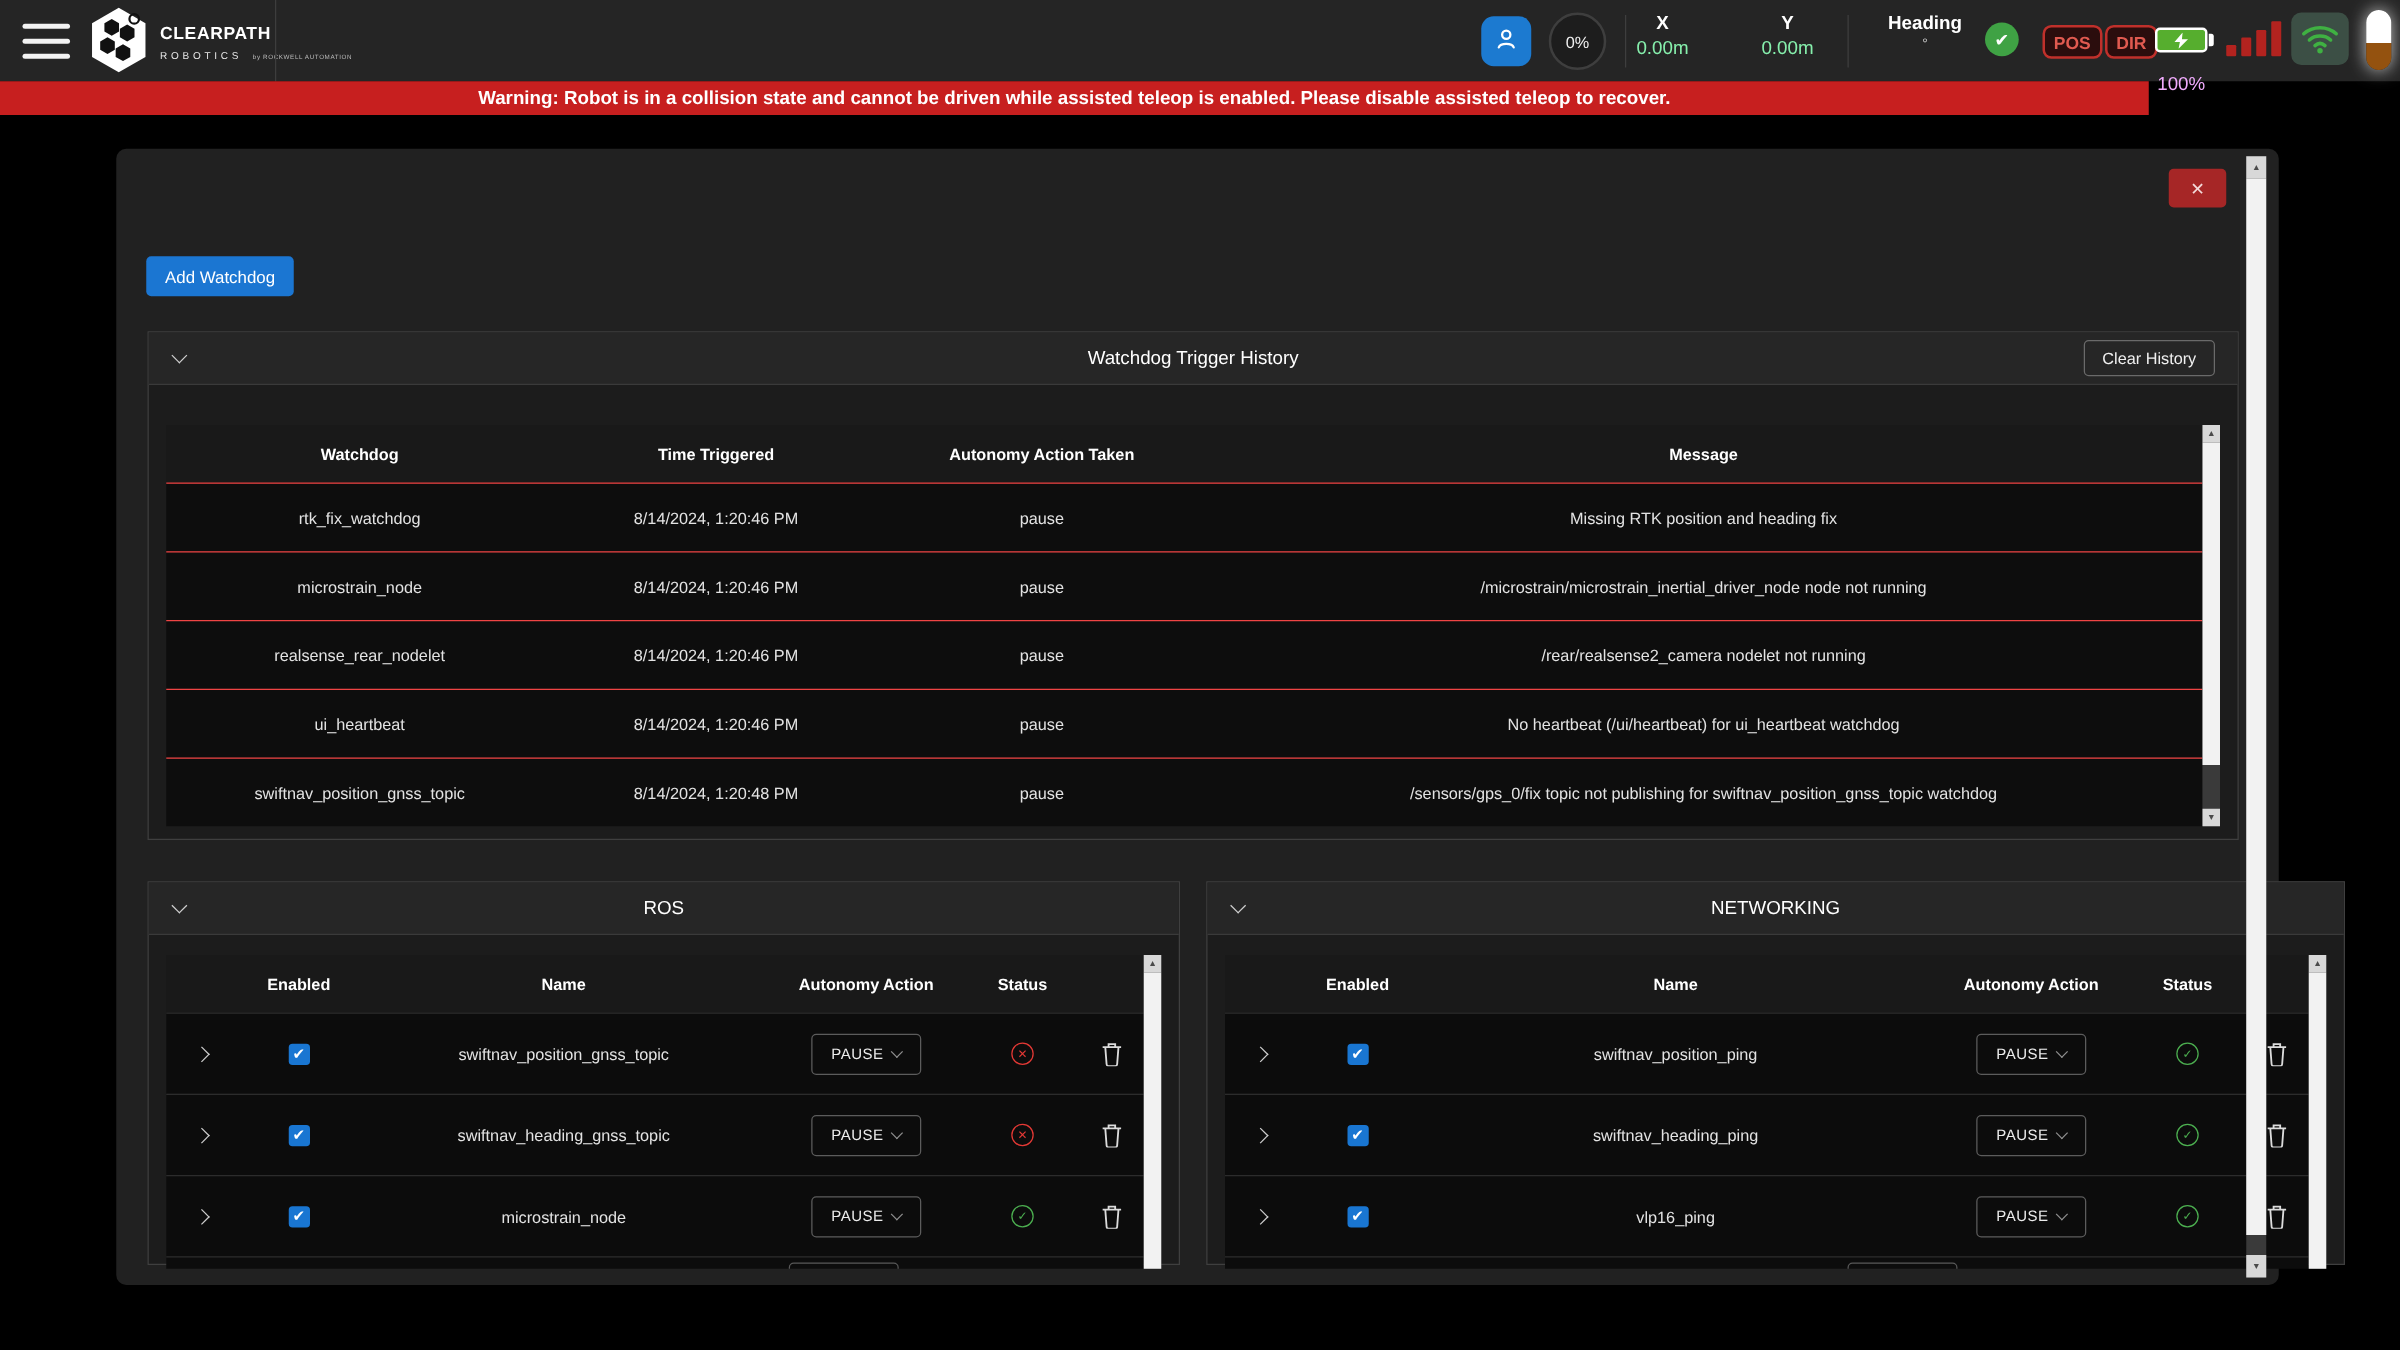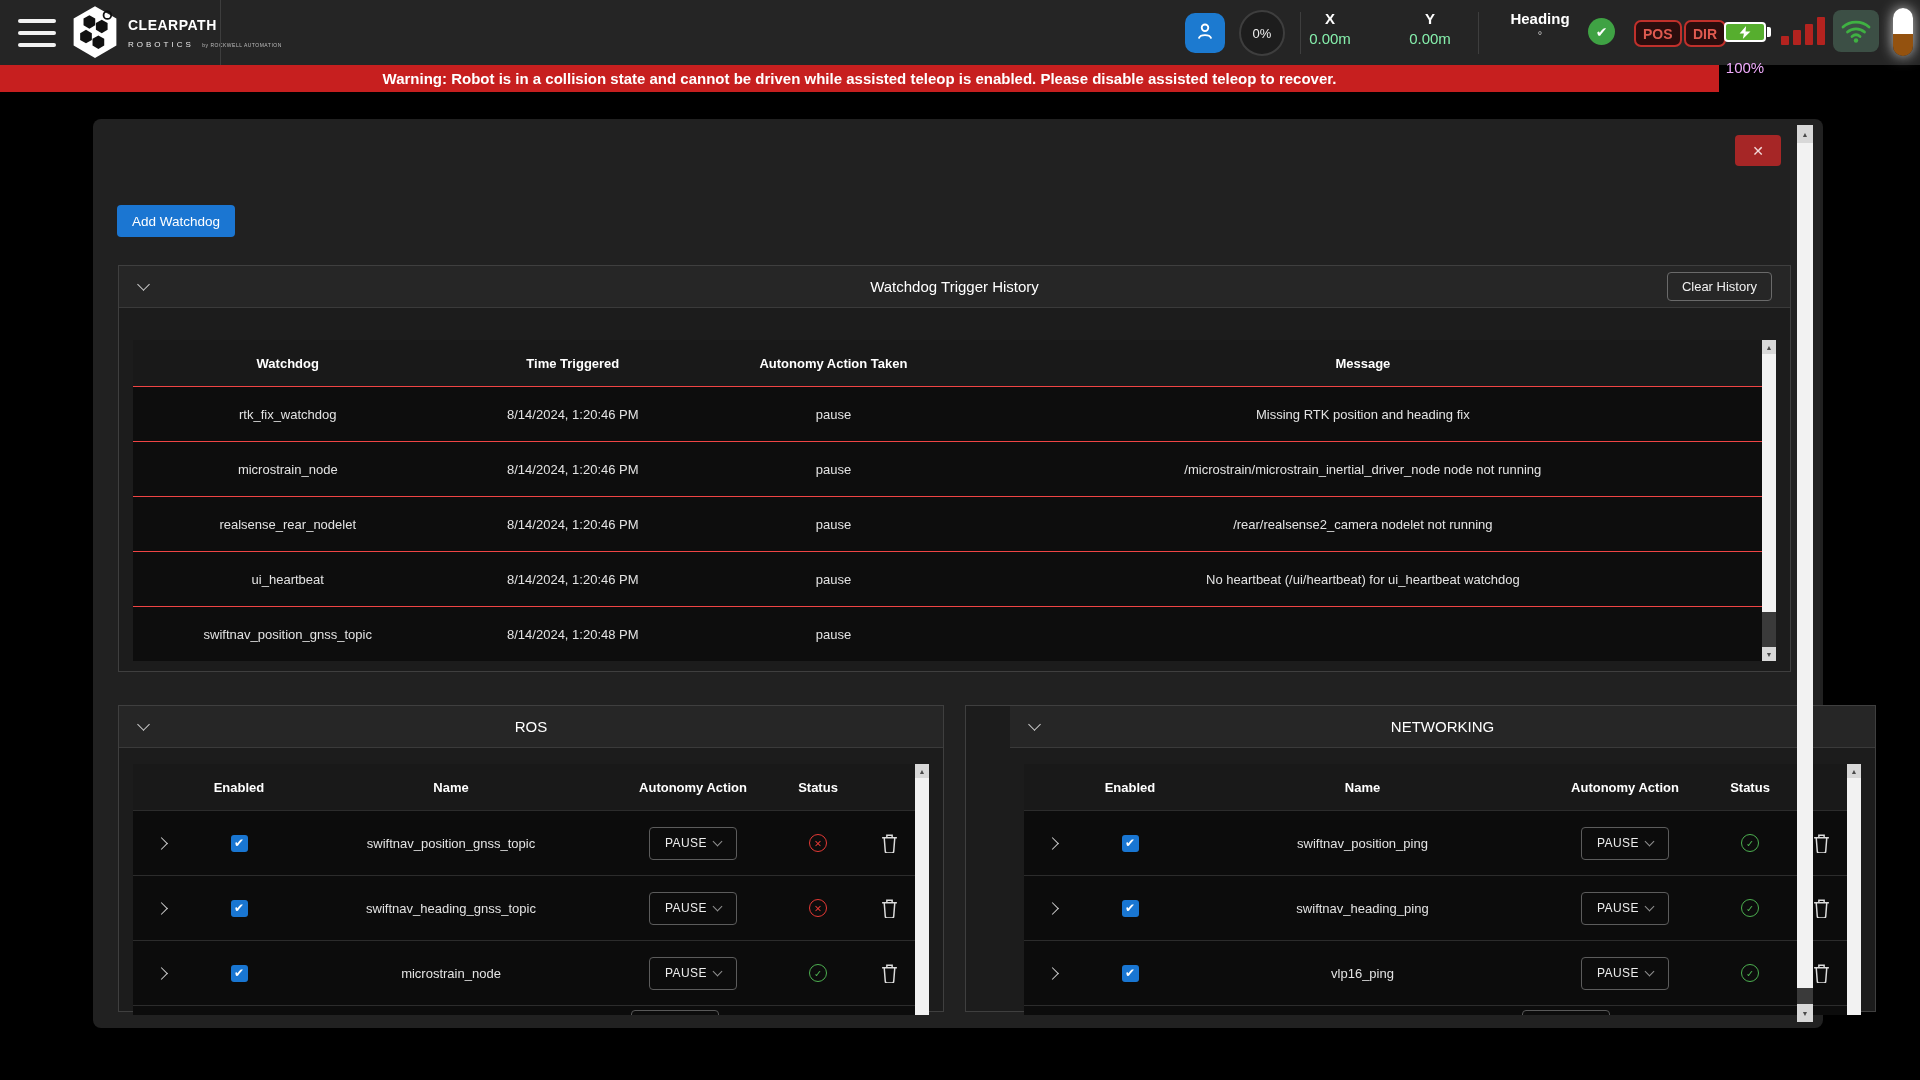--- a/index.html
+++ b/index.html
@@ -67,21 +67,21 @@
     display:flex; flex-direction:column; }
   .sb-btn { height:18px; background:#d8d8d8; color:#4a4a4a; font-size:7px; display:flex;
     align-items:center; justify-content:center; cursor:pointer; }
   .msb .sb-thumb { flex:1; background:#f2f2f2; }
   .msb .sb-gap { height:16px; }
 
   
   .panel { position:absolute; background:#1c1c1c; border:1px solid #3f3f3f; }
   .panel-history { left:25px; top:146px; width:1673px; height:407px; }
   .panel-ros { left:25px; top:586px; width:826px; height:307px; }
-  .panel-net { left:872px; top:586px; width:911px; height:307px;padding-left:44px; }
+  .panel-net { left:872px; top:586px; width:911px; height:307px; }
   .panel-head { height:42px; background:#262626; border-bottom:1px solid #3a3a3a; position:relative;
     display:flex; align-items:center; justify-content:center; cursor:pointer; }
   .chev-down { position:absolute; left:20px; top:14px; width:9px; height:9px;
     border-right:1.5px solid #cfcfcf; border-bottom:1.5px solid #cfcfcf; transform:rotate(45deg); }
   .panel-title { color:#fff; font-size:15px; }
   .clear-btn { position:absolute; right:18px; top:6px; height:29px; padding:0 14px; background:transparent;
     border:1px solid #6a6a6a; border-radius:4px; color:#f0f0f0; font-size:13px; cursor:pointer;
     font-family:"Liberation Sans", sans-serif; }
 
   
@@ -272,20 +272,21 @@
                 <div class="hc hc1">ui_heartbeat</div>
                 <div class="hc hc2">8/14/2024, 1:20:46 PM</div>
                 <div class="hc hc3">pause</div>
                 <div class="hc hc4">No heartbeat (/ui/heartbeat) for ui_heartbeat watchdog</div>
               </div>
 
               <div class="hrow">
                 <div class="hc hc1">swiftnav_position_gnss_topic</div>
                 <div class="hc hc2">8/14/2024, 1:20:48 PM</div>
                 <div class="hc hc3">pause</div>
+                <div class="hc hc4">/sensors/gps_0/fix topic not publishing for swiftnav_position_gnss_topic watchdog</div>
               </div>
             </div>
         </div>
         <div class="tsb tsb-hist" style="height:321px;">
           <div class="sb-btn">▲</div>
           <div class="sb-thumb"></div>
           <div class="sb-fill"></div>
           <div class="sb-btn">▼</div>
         </div>
       </div>

